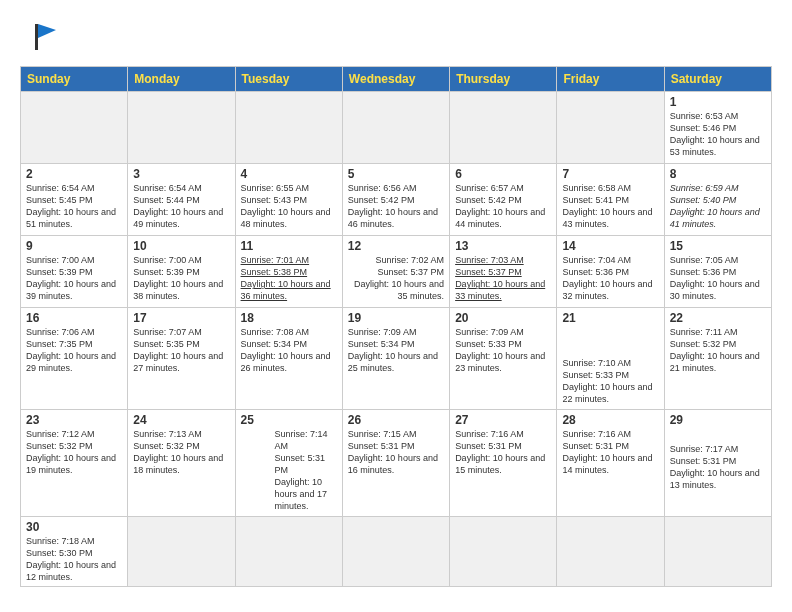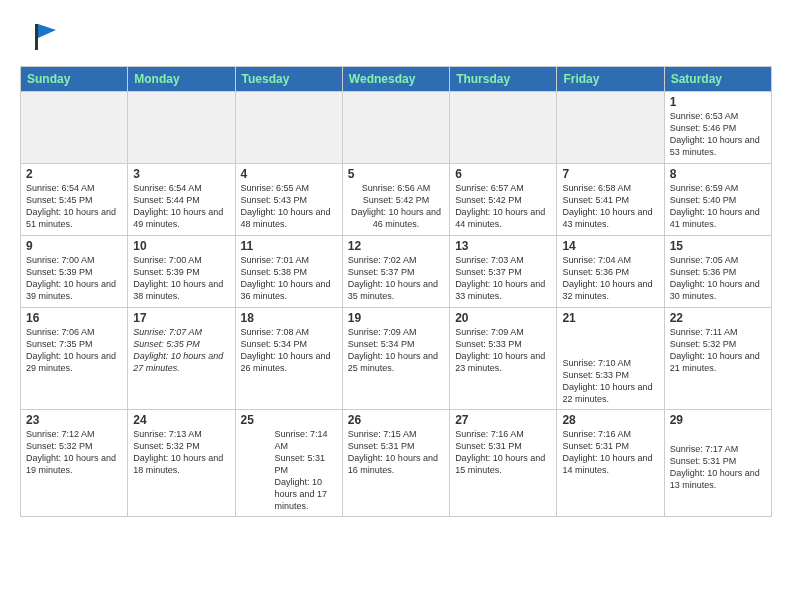--- a/index.html
+++ b/index.html
@@ -39,21 +39,21 @@
       font-weight: normal;
       color: #555;
     }
     table {
       width: 100%;
       border-collapse: collapse;
       table-layout: fixed;
     }
     thead tr th {
       background: #2e6db4;
-      color: #86efac;
+      color: #fde047;
       font-size: 12px;
       font-weight: bold;
       text-align: left;
       padding: 5px 6px;
       border: 1px solid #ccc;
     }
     tbody tr td {
       vertical-align: top;
       border: 1px solid #ccc;
       padding: 3px 5px;
@@ -144,71 +144,71 @@
 Daylight: 10 hours and 49 minutes.</div>
           </td>
           <td>
             <span class="day-number">4</span>
             <div class="day-info" style="white-space: pre-line;">Sunrise: 6:55 AM
 Sunset: 5:43 PM
 Daylight: 10 hours and 48 minutes.</div>
           </td>
           <td>
             <span class="day-number">5</span>
-            <div class="day-info" style="white-space: pre-line; text-align: center;">Sunrise: 6:56 AM
+            <div class="day-info" style="white-space: pre-line;">Sunrise: 6:56 AM
 Sunset: 5:42 PM
 Daylight: 10 hours and 46 minutes.</div>
           </td>
           <td>
             <span class="day-number">6</span>
             <div class="day-info" style="white-space: pre-line;">Sunrise: 6:57 AM
 Sunset: 5:42 PM
 Daylight: 10 hours and 44 minutes.</div>
           </td>
           <td>
             <span class="day-number">7</span>
             <div class="day-info" style="white-space: pre-line;">Sunrise: 6:58 AM
 Sunset: 5:41 PM
 Daylight: 10 hours and 43 minutes.</div>
           </td>
           <td>
             <span class="day-number">8</span>
-            <div class="day-info" style="white-space: pre-line;">Sunrise: 6:59 AM
+            <div class="day-info" style="white-space: pre-line; font-style: italic;">Sunrise: 6:59 AM
 Sunset: 5:40 PM
 Daylight: 10 hours and 41 minutes.</div>
           </td>
         </tr>
         <tr>
           <td>
             <span class="day-number">9</span>
             <div class="day-info" style="white-space: pre-line;">Sunrise: 7:00 AM
 Sunset: 5:39 PM
 Daylight: 10 hours and 39 minutes.</div>
           </td>
           <td>
             <span class="day-number">10</span>
             <div class="day-info" style="white-space: pre-line;">Sunrise: 7:00 AM
 Sunset: 5:39 PM
 Daylight: 10 hours and 38 minutes.</div>
           </td>
           <td>
             <span class="day-number">11</span>
-            <div class="day-info" style="white-space: pre-line;">Sunrise: 7:01 AM
+            <div class="day-info" style="white-space: pre-line; text-decoration: underline;">Sunrise: 7:01 AM
 Sunset: 5:38 PM
 Daylight: 10 hours and 36 minutes.</div>
           </td>
           <td>
             <span class="day-number">12</span>
-            <div class="day-info" style="white-space: pre-line;">Sunrise: 7:02 AM
+            <div class="day-info" style="white-space: pre-line; text-align: right;">Sunrise: 7:02 AM
 Sunset: 5:37 PM
 Daylight: 10 hours and 35 minutes.</div>
           </td>
           <td>
             <span class="day-number">13</span>
-            <div class="day-info" style="white-space: pre-line;">Sunrise: 7:03 AM
+            <div class="day-info" style="white-space: pre-line; text-decoration: underline;">Sunrise: 7:03 AM
 Sunset: 5:37 PM
 Daylight: 10 hours and 33 minutes.</div>
           </td>
           <td>
             <span class="day-number">14</span>
             <div class="day-info" style="white-space: pre-line;">Sunrise: 7:04 AM
 Sunset: 5:36 PM
 Daylight: 10 hours and 32 minutes.</div>
           </td>
           <td>
@@ -220,21 +220,21 @@
         </tr>
         <tr>
           <td>
             <span class="day-number">16</span>
             <div class="day-info" style="white-space: pre-line;">Sunrise: 7:06 AM
 Sunset: 7:35 PM
 Daylight: 10 hours and 29 minutes.</div>
           </td>
           <td>
             <span class="day-number">17</span>
-            <div class="day-info" style="white-space: pre-line; font-style: italic;">Sunrise: 7:07 AM
+            <div class="day-info" style="white-space: pre-line;">Sunrise: 7:07 AM
 Sunset: 5:35 PM
 Daylight: 10 hours and 27 minutes.</div>
           </td>
           <td>
             <span class="day-number">18</span>
             <div class="day-info" style="white-space: pre-line;">Sunrise: 7:08 AM
 Sunset: 5:34 PM
 Daylight: 10 hours and 26 minutes.</div>
           </td>
           <td>
@@ -299,15 +299,29 @@
 Sunset: 5:31 PM
 Daylight: 10 hours and 14 minutes.</div>
           </td>
           <td>
             <span class="day-number">29</span>
             <div class="day-info" style="white-space: pre-line; margin-top: 16px;">Sunrise: 7:17 AM
 Sunset: 5:31 PM
 Daylight: 10 hours and 13 minutes.</div>
           </td>
         </tr>
+        <tr>
+          <td class="last-row">
+            <span class="day-number">30</span>
+            <div class="day-info" style="white-space: pre-line;">Sunrise: 7:18 AM
+Sunset: 5:30 PM
+Daylight: 10 hours and 12 minutes.</div>
+          </td>
+          <td class="last-row empty"></td>
+          <td class="last-row empty"></td>
+          <td class="last-row empty"></td>
+          <td class="last-row empty"></td>
+          <td class="last-row empty"></td>
+          <td class="last-row empty"></td>
+        </tr>
       </tbody>
   </table>
 </div>
 
 </body></html>

